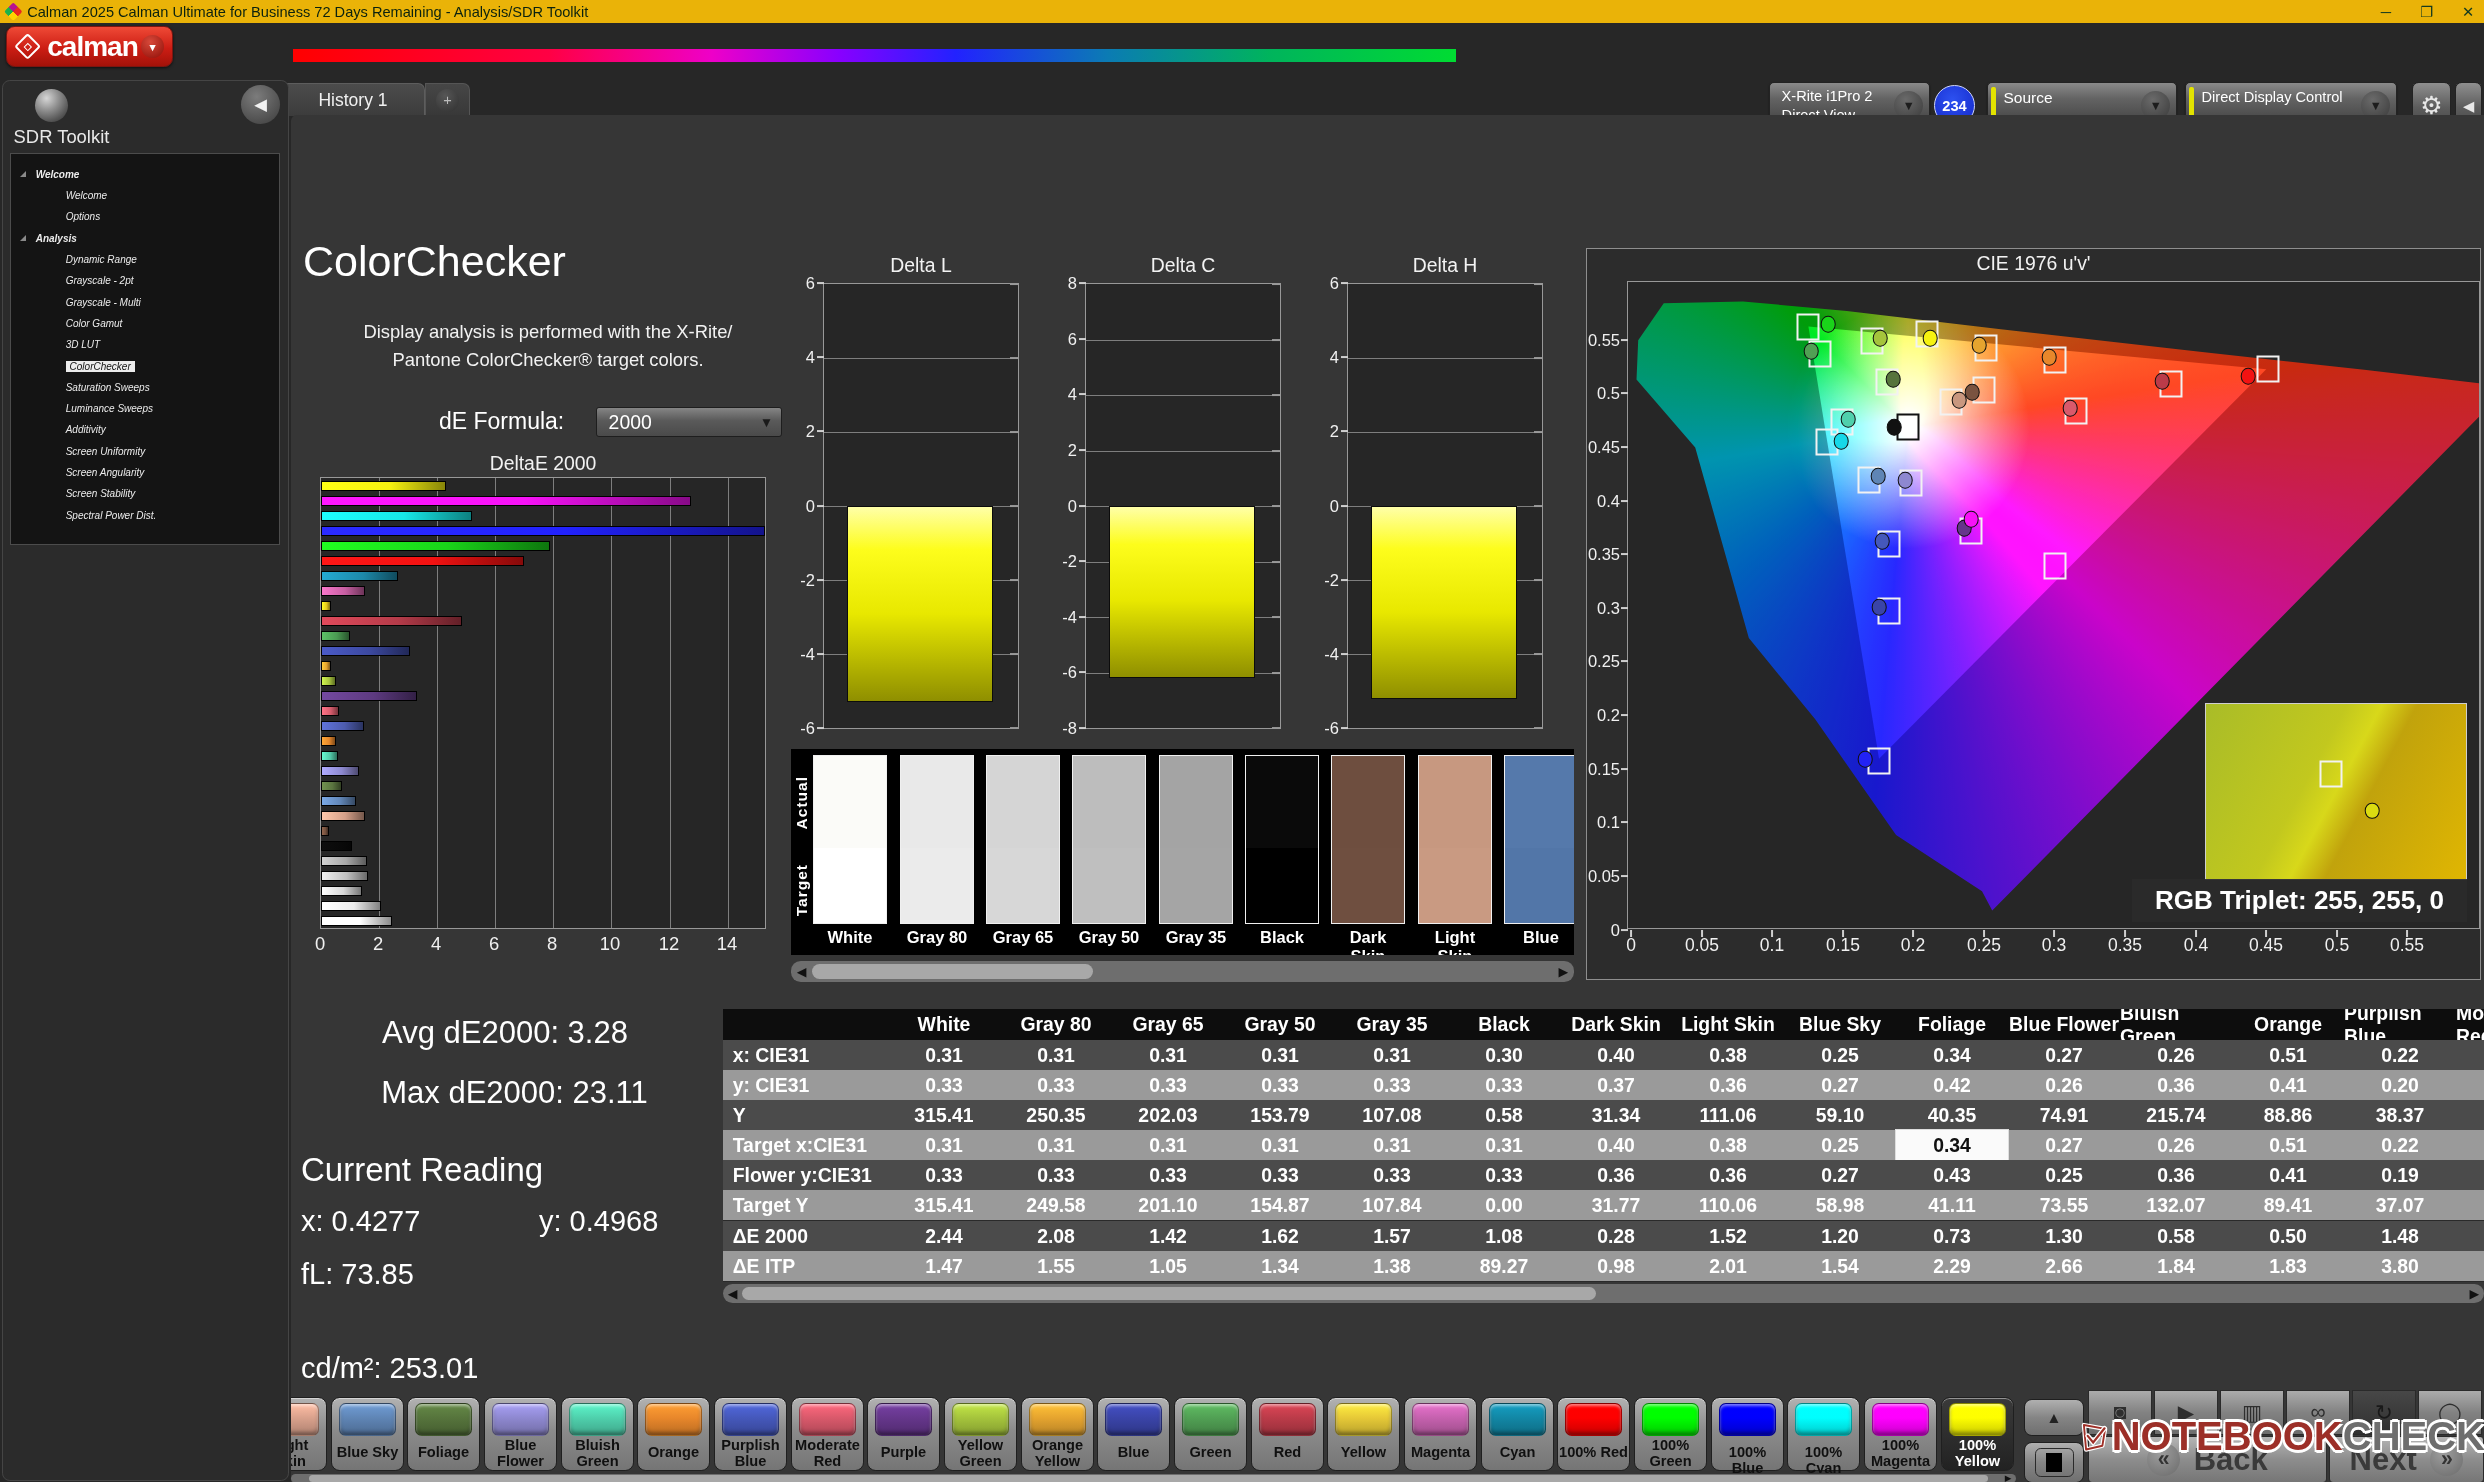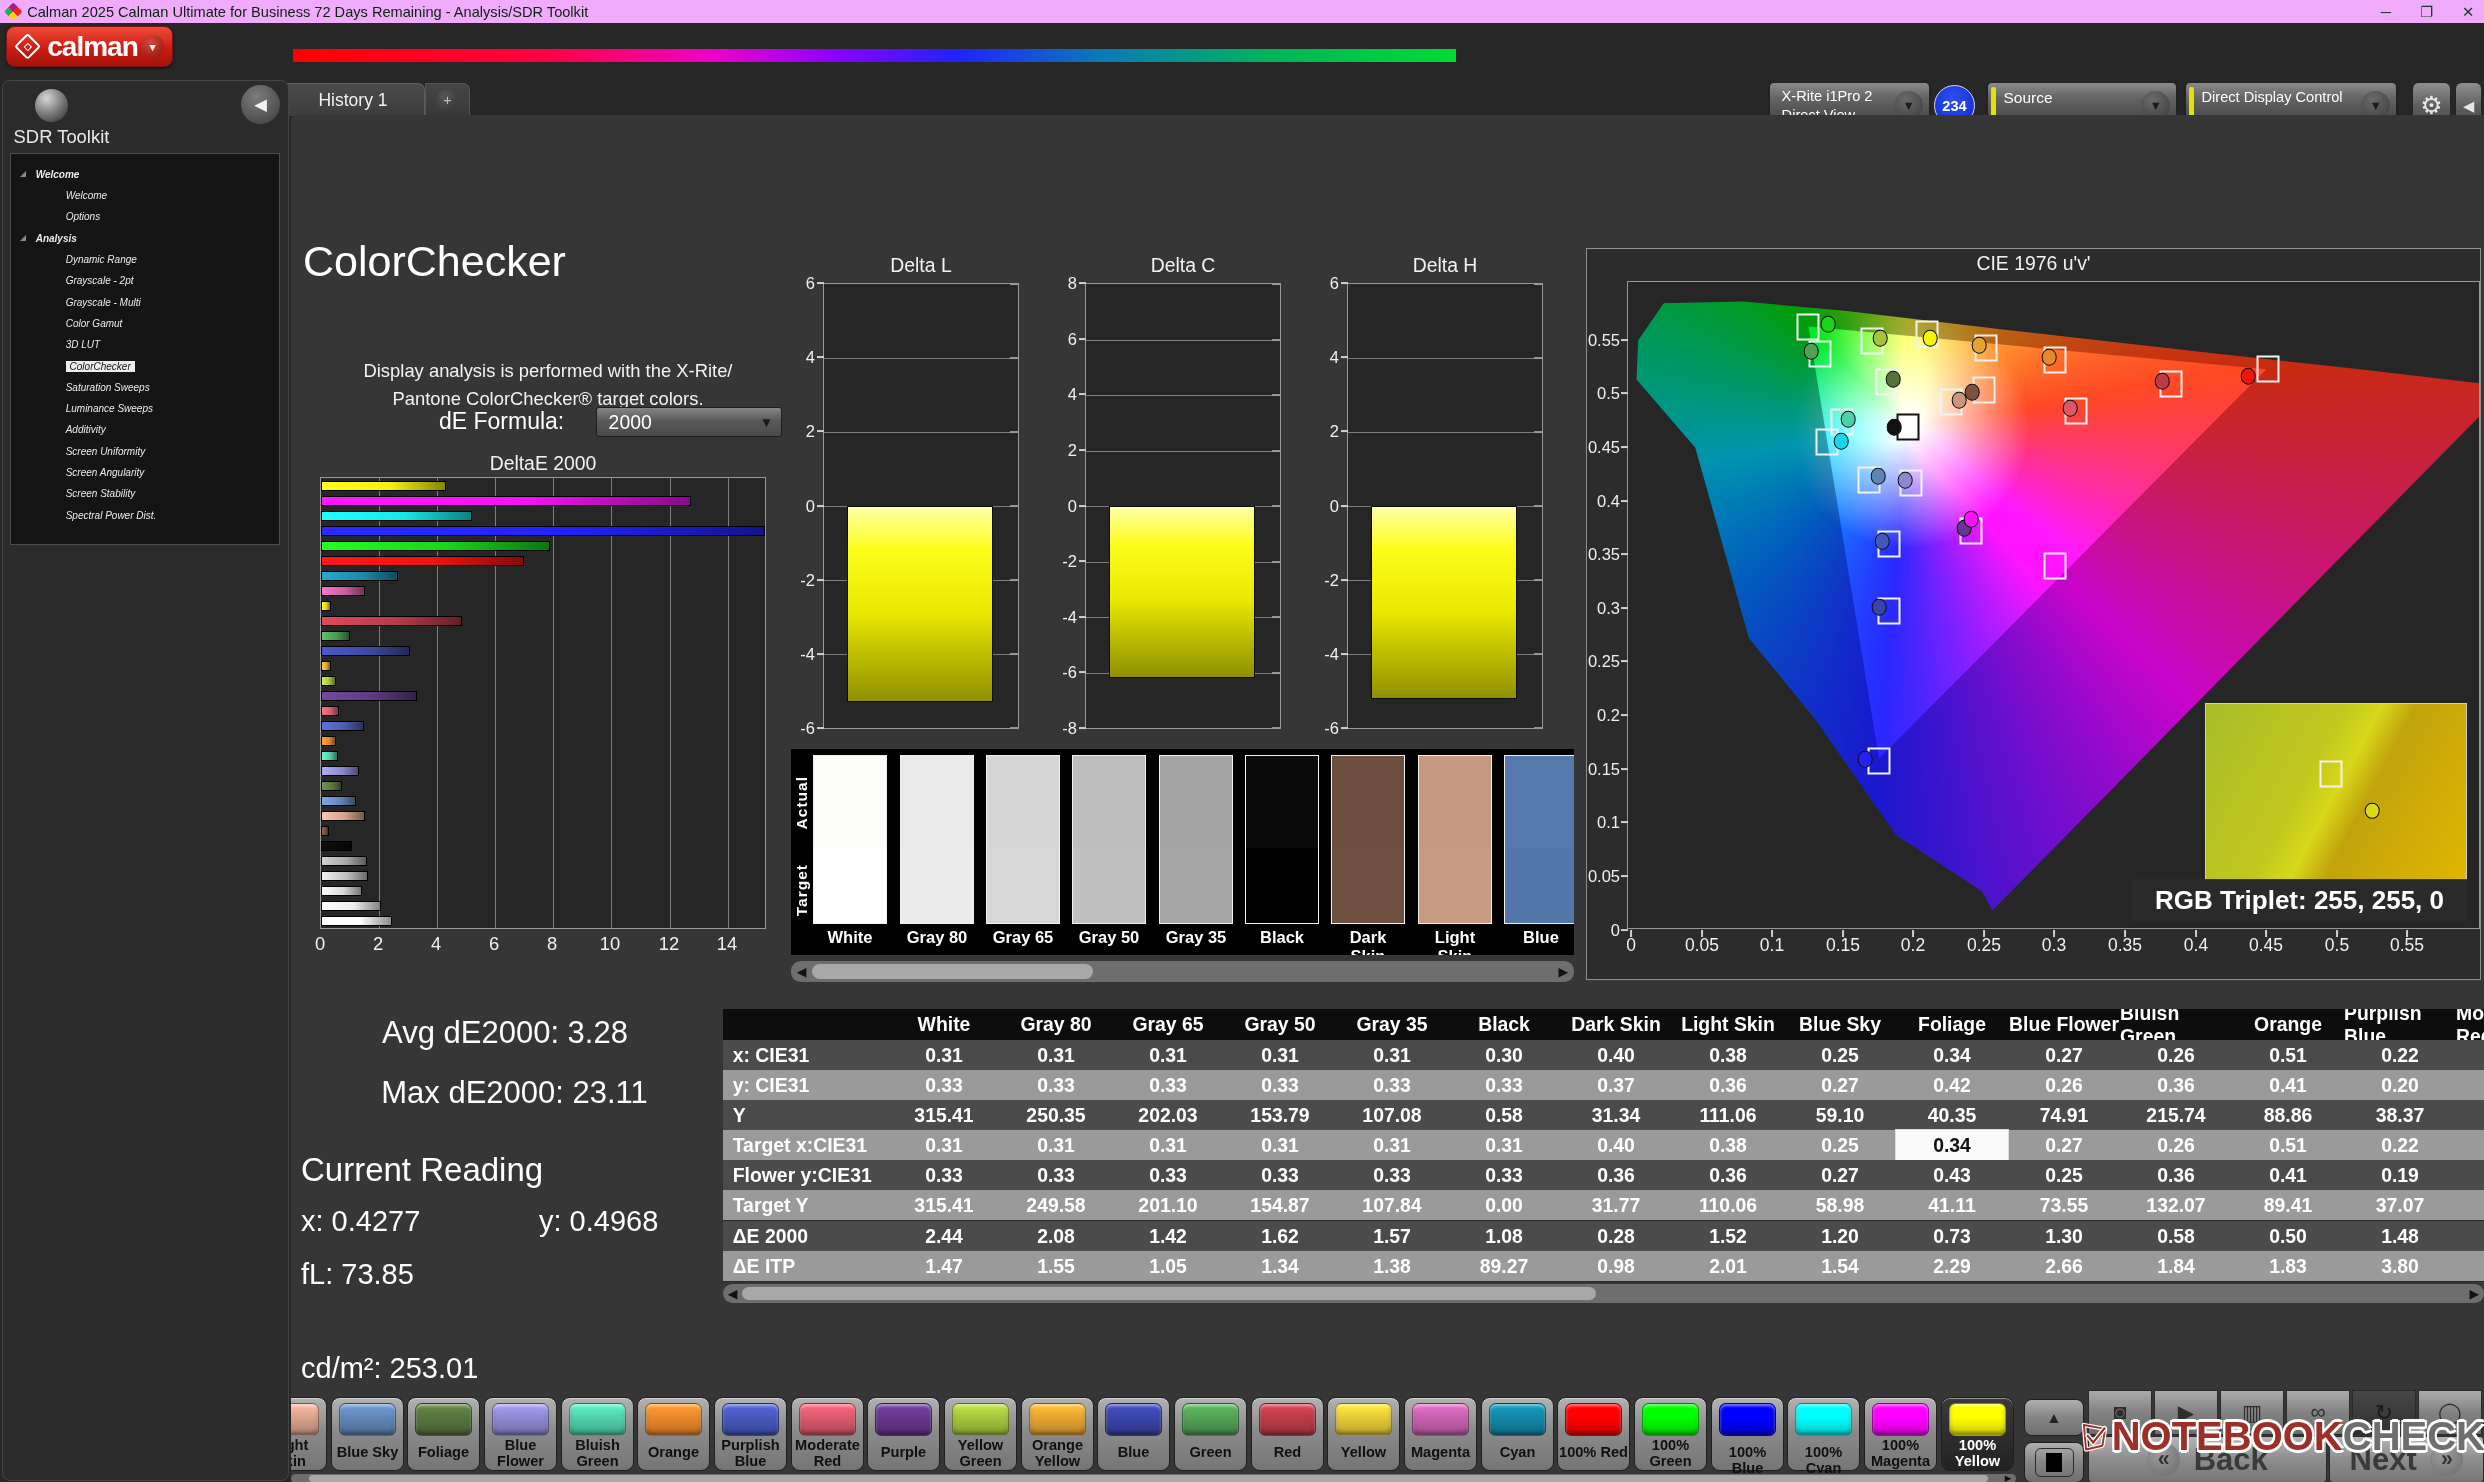--- a/index.html
+++ b/index.html
@@ -2,21 +2,21 @@
 <html><head>
 <meta charset="utf-8">
 <style>
   * { margin:0; padding:0; box-sizing:border-box; }
   html,body { width:2484px; height:1483px; overflow:hidden; background:#272727;
     font-family:"Liberation Sans","DejaVu Sans",sans-serif; }
   .screen { position:absolute; inset:0; width:2484px; height:1483px; background:#272727; }
   .abs { position:absolute; }
 
   
-  .titlebar { left:0; top:0; width:2484px; height:23px; background:#f0abfc; display:flex; align-items:center; }
+  .titlebar { left:0; top:0; width:2484px; height:23px; background:#eab308; display:flex; align-items:center; }
   .titlebar-icon { width:12.6px; height:12.6px; margin:0 7.8px 0 6.8px;
     background:conic-gradient(#e82a1e 0 90deg,#ffd400 90deg 180deg,#19b24b 180deg 270deg,#b8128f 270deg 360deg);
     transform:rotate(45deg); border-radius:1.9px; }
   .titlebar-text { color:#0b220f; font-size:14.6px; }
   .win-controls { position:absolute; right:9.7px; top:0; height:23px; display:flex; gap:29px; align-items:center; }
   .win-controls span { color:#143a20; font-size:14.6px; }
 
   
   .logo-btn { left:5.8px; top:26px; width:167px; height:41px; border-radius:8.7px;
     background:linear-gradient(180deg,#ef4a36,#cc1d14 55%,#a31209); border:1px solid #7e1510;
@@ -70,21 +70,21 @@
   .tree-row { position:relative; height:21.3px; display:flex; align-items:center; color:#ececec; font-size:10px;font-style:italic; }
   .tree-row.group { font-weight:700; padding-left:25px; }
   .tree-row.item { padding-left:55px; }
   .tree-tri { position:absolute; left:9.7px; top:7.8px; width:0; height:0;
     border-bottom:6.8px solid #8a8a8a; border-left:6.8px solid transparent; }
   .tree-sel { background:#ececec; color:#111; padding:0 3.9px; }
 
   
   .main-panel { left:291px; top:115px; width:2193px; height:1368px; background:#363636; border-radius:5.8px 0 0 0; }
   .page-title { left:303px; top:237px; color:#fff; font-size:43px; font-weight:400; }
-  .page-desc { left:291px; top:318px; width:514px; color:#f2f2f2; font-size:18.4px; line-height:28px; text-align:center;margin-top:39px; }
+  .page-desc { left:291px; top:318px; width:514px; color:#f2f2f2; font-size:18.4px; line-height:28px; text-align:center; }
   .formula-label { left:439px; top:408px; color:#fff; font-size:23px; }
   .formula-dd { left:596px; top:407px; width:186px; height:30px; border:1px solid #1e1e1e; border-radius:2.9px;
     background:linear-gradient(180deg,#858585,#5a5a5a 45%,#4a4a4a); color:#fff; font-size:19.4px;
     display:flex; align-items:center; padding-left:11.6px; }
   .formula-dd .caret { position:absolute; right:7.8px; color:#1a1a1a; font-size:13.6px; }
 
   
   .plot { position:absolute; background:#262626; border:1px solid #989898; overflow:hidden; }
   .chart-title { position:absolute; color:#f2f2f2; font-size:19.4px; text-align:center; }
   .gridline-v { position:absolute; top:0; bottom:0; width:1px; background:#7e7e7e; }

